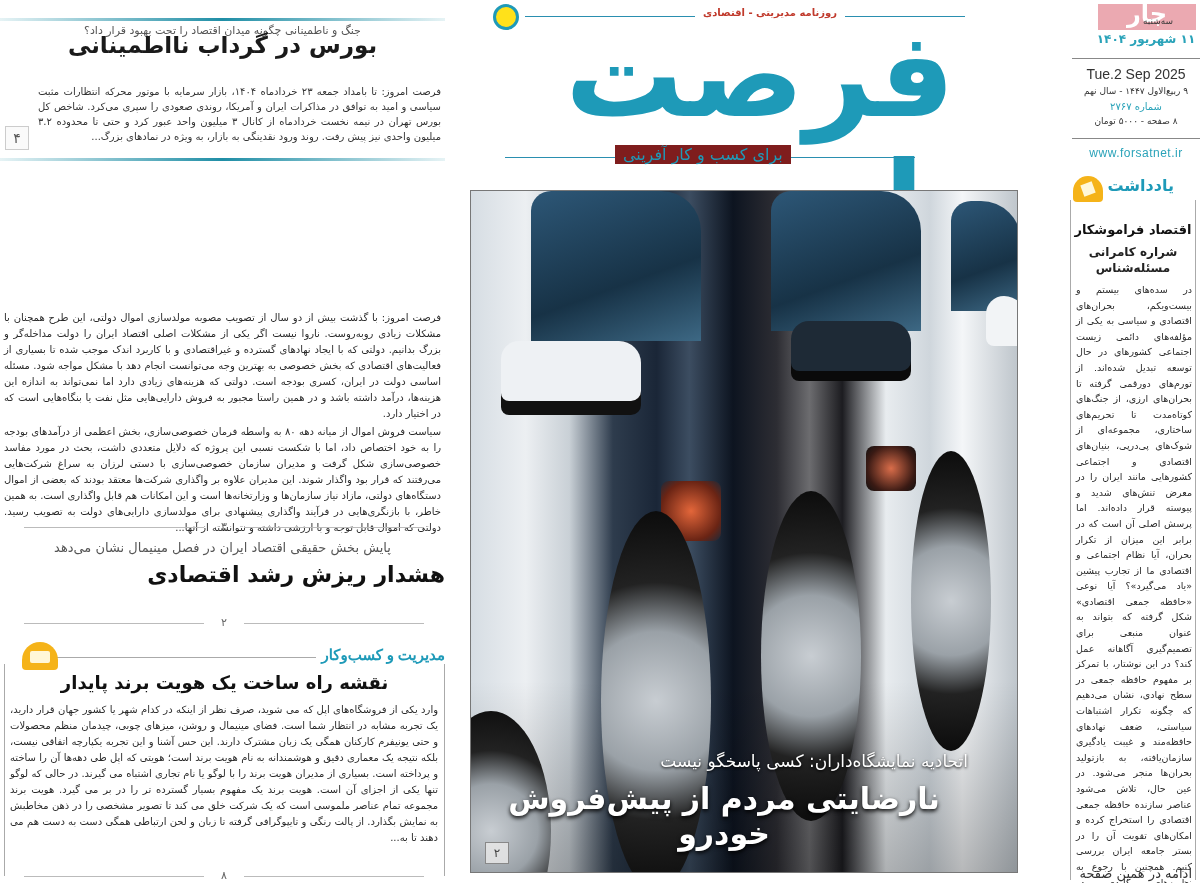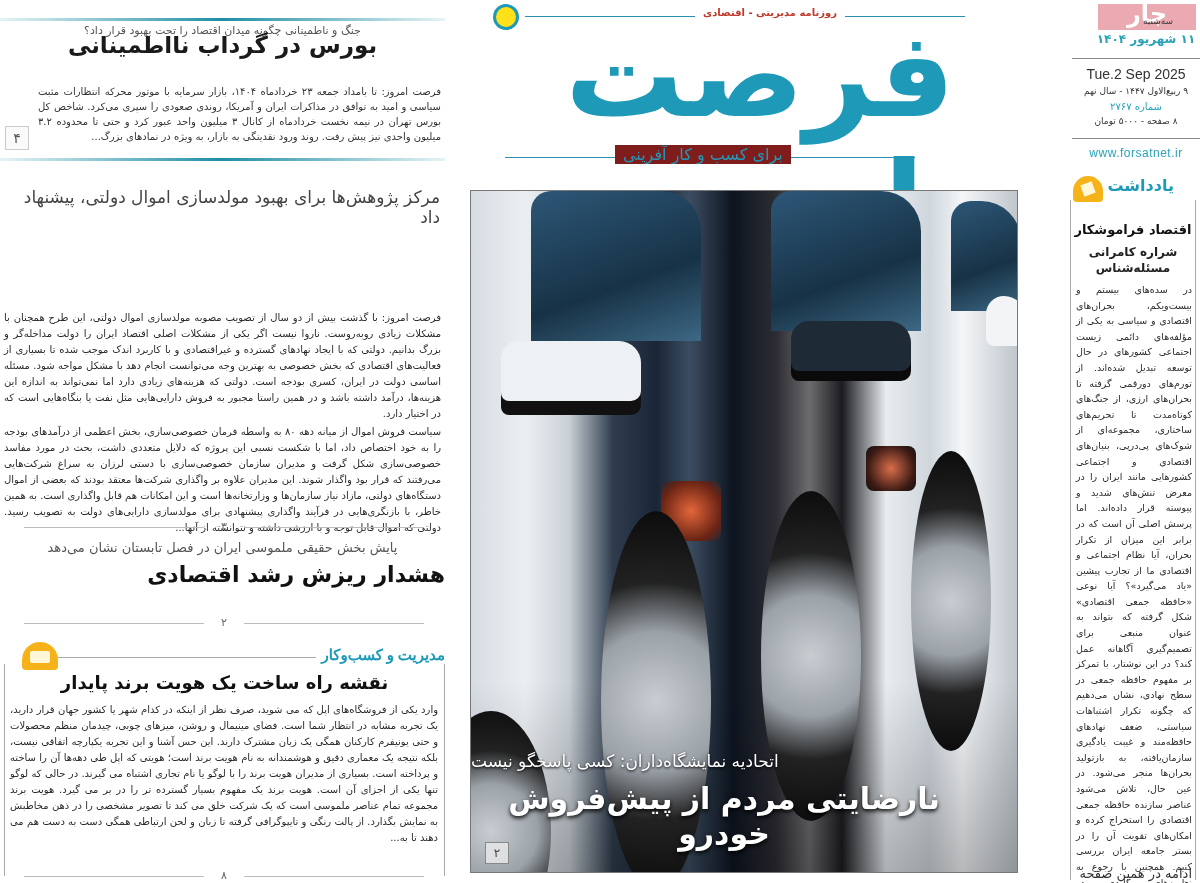--- a/index.html
+++ b/index.html
@@ -66,21 +66,21 @@
   #mgmt-body { position: absolute; left: 6px; top: 56px; width: 428px; font-size: 10px; line-height: 16px; color: #2a2a2a; text-align: justify; }
 
   
   #photo { left: 470px; top: 190px; width: 548px; height: 683px; overflow: hidden; border: 1px solid #777;
     background:
       linear-gradient(180deg, rgba(255,255,255,0) 72%, rgba(0,0,0,0.25) 100%),
       linear-gradient(90deg, #d6dde3 0%, #eceff2 10%, #c9d0d6 18%, #2e3c4d 26%, #1a2637 34%, #3c4d61 40%, #0d1420 48%, #2d2d33 56%, #6c6c6f 62%, #1c1c20 68%, #e8ecef 76%, #cfd6dc 84%, #f4f6f8 90%, #bfc6cc 100%); }
   .car-window { position: absolute; background: linear-gradient(160deg, #2d5777, #173246 60%, #3d6884); border-radius: 20px 40px 0 0; }
   .mirror { position: absolute; border-radius: 18px 22px 10px 8px; }
   .wheel { position: absolute; border-radius: 50%; background: radial-gradient(circle, #c8cdd2 0%, #9aa1a7 35%, #222 60%, #0a0a0a 100%); }
-  #photo-kicker { position: absolute; left: 0; width: 100%; top: 560px; text-align: left; font-size: 17px; color: #fff; text-shadow: 0 1px 3px #000; padding-right: 32px; }
+  #photo-kicker { position: absolute; left: 0; width: 100%; top: 560px; text-align: right; font-size: 17px; color: #fff; text-shadow: 0 1px 3px #000; padding-right: 49px; }
   #photo-headline { position: absolute; left: 0; width: 100%; top: 590px; text-align: center; font-size: 30px; font-weight: bold; color: #fff; text-shadow: 0 2px 4px #000; padding-right: 40px; }
   #photo-page { position: absolute; left: 14px; bottom: 8px; width: 24px; height: 22px; background: rgba(230,230,230,0.85); border: 1px solid #888; font-size: 12px; color: #444; text-align: center; line-height: 20px; }
 
   
   #note { left: 1070px; top: 170px; width: 108px; height: 713px; }
   #note-label { position: absolute; right: 4px; top: 6px; font-size: 16px; font-weight: bold; color: #1e9ab8; background: #fff; padding-left: 4px; }
   #note-icon { position: absolute; left: 3px; top: 6px; width: 30px; height: 26px; border-radius: 15px 15px 4px 4px; background: #f5b319; }
   #note-icon::after { content: ""; position: absolute; left: 9px; top: 7px; width: 12px; height: 12px; background: #fff7d8; transform: rotate(-20deg); }
   #note-rule { position: absolute; left: 34px; right: 70px; top: 17px; height: 1px; background: #aaa; }
   #note-frame { position: absolute; left: 0; top: 30px; width: 126px; height: 680px; border-left: 1px solid #aaa; border-right: 1px solid #aaa; }
@@ -118,34 +118,33 @@
 <div id="teaser-top" class="abs">
   <div class="teal-rule" style="top:18px"></div>
   <div id="teaser-kicker">جنگ و ناطمینانی چگونه میدان اقتصاد را تحت بهبود قرار داد؟</div>
   <div id="teaser-headline">بورس در گرداب نااطمینانی</div>
   <div id="teaser-body">فرصت امروز: تا بامداد جمعه ۲۳ خردادماه ۱۴۰۴، بازار سرمایه با موتور محرکه انتظارات مثبت سیاسی و امید به توافق در مذاکرات ایران و آمریکا، روندی صعودی را سپری می‌کرد. شاخص کل بورس تهران در نیمه نخست خردادماه از کانال ۳ میلیون واحد عبور کرد و حتی تا محدوده ۳.۲ میلیون واحدی نیز پیش رفت. روند ورود نقدینگی به بازار، به ویژه در نمادهای بزرگ...</div>
   <div id="teaser-page">۴</div>
   <div class="teal-rule" style="top:158px"></div>
 </div>
 
 <div id="lead" class="abs">
-  <div id="lead-kicker">مرکز پژوهش‌ها برای بهبود مولدسازی اموال دولتی، پیشنهاد داد</div>
   <div id="lead-body">
     <p>فرصت امروز: با گذشت بیش از دو سال از تصویب مصوبه مولدسازی اموال دولتی، این طرح همچنان با مشکلات زیادی روبه‌روست. ناروا نیست اگر یکی از مشکلات اصلی اقتصاد ایران را دولت مداخله‌گر و بزرگ بدانیم. دولتی که با ایجاد نهادهای گسترده و غیراقتصادی و با کاربرد اندک موجب شده تا بسیاری از فعالیت‌های اقتصادی که بخش خصوصی به بهترین وجه می‌توانست انجام دهد با مشکل مواجه شود. مسئله اساسی دولت در ایران، کسری بودجه است. دولتی که هزینه‌های زیادی دارد اما نمی‌تواند به اندازه این هزینه‌ها، درآمد داشته باشد و در همین راستا مجبور به فروش دارایی‌هایی مثل نفت یا بنگاه‌هایی است که در اختیار دارد.</p>
     <p>سیاست فروش اموال از میانه دهه ۸۰ به واسطه فرمان خصوصی‌سازی، بخش اعظمی از درآمدهای بودجه را به خود اختصاص داد، اما با شکست نسبی این پروژه که دلایل متعددی داشت، بحث در مورد مفاسد خصوصی‌سازی شکل گرفت و مدیران سازمان خصوصی‌سازی با دستی لرزان به سراغ شرکت‌هایی می‌رفتند که قرار بود واگذار شوند. این مدیران علاوه بر واگذاری شرکت‌ها معتقد بودند که بعضی از اموال دستگاه‌های دولتی، مازاد نیاز سازمان‌ها و وزارتخانه‌ها است و این امکانات هم قابل واگذاری است. به همین خاطر، با بازنگری‌هایی در فرآیند واگذاری پیشنهادی برای مولدسازی دارایی‌های دولت به تصویب رسید. دولتی که اموال قابل توجه و با ارزشی داشته و نتوانسته از آنها...</p>
   </div>
 </div>
 <div class="page-divider abs" style="top:520px">
   <div class="line l"></div>
   <div class="num">۳</div>
   <div class="line r"></div>
 </div>
 
 <div id="second" class="abs">
-  <div id="second-kicker">پایش بخش حقیقی ملموسی ایران در فصل تابستان نشان می‌دهد</div>
+  <div id="second-kicker">پایش بخش حقیقی اقتصاد ایران در فصل مینیمال نشان می‌دهد</div>
   <div id="second-headline">هشدار ریزش رشد اقتصادی</div>
 </div>
 <div class="page-divider abs" style="top:616px">
   <div class="line l"></div>
   <div class="num">۲</div>
   <div class="line r"></div>
 </div>
 
 <div id="mgmt" class="abs">
   <div id="mgmt-rule"></div>

